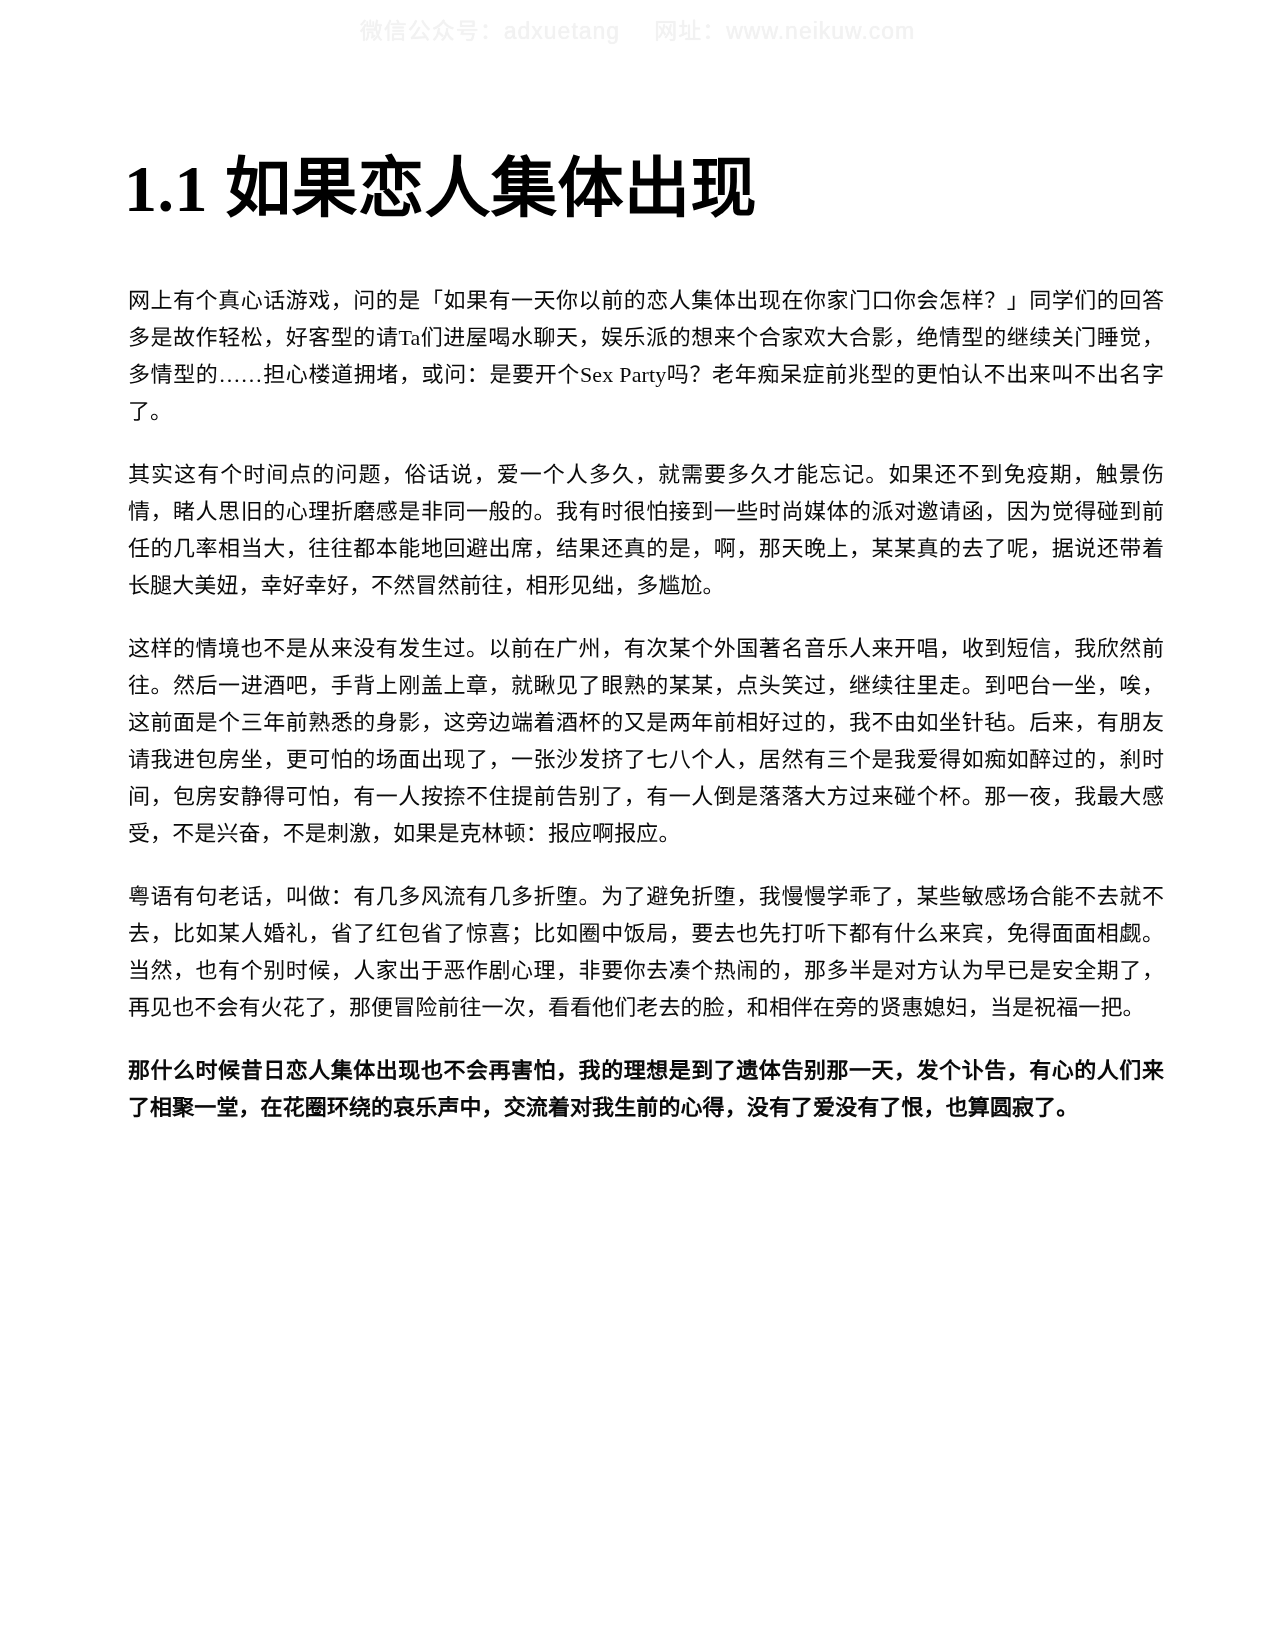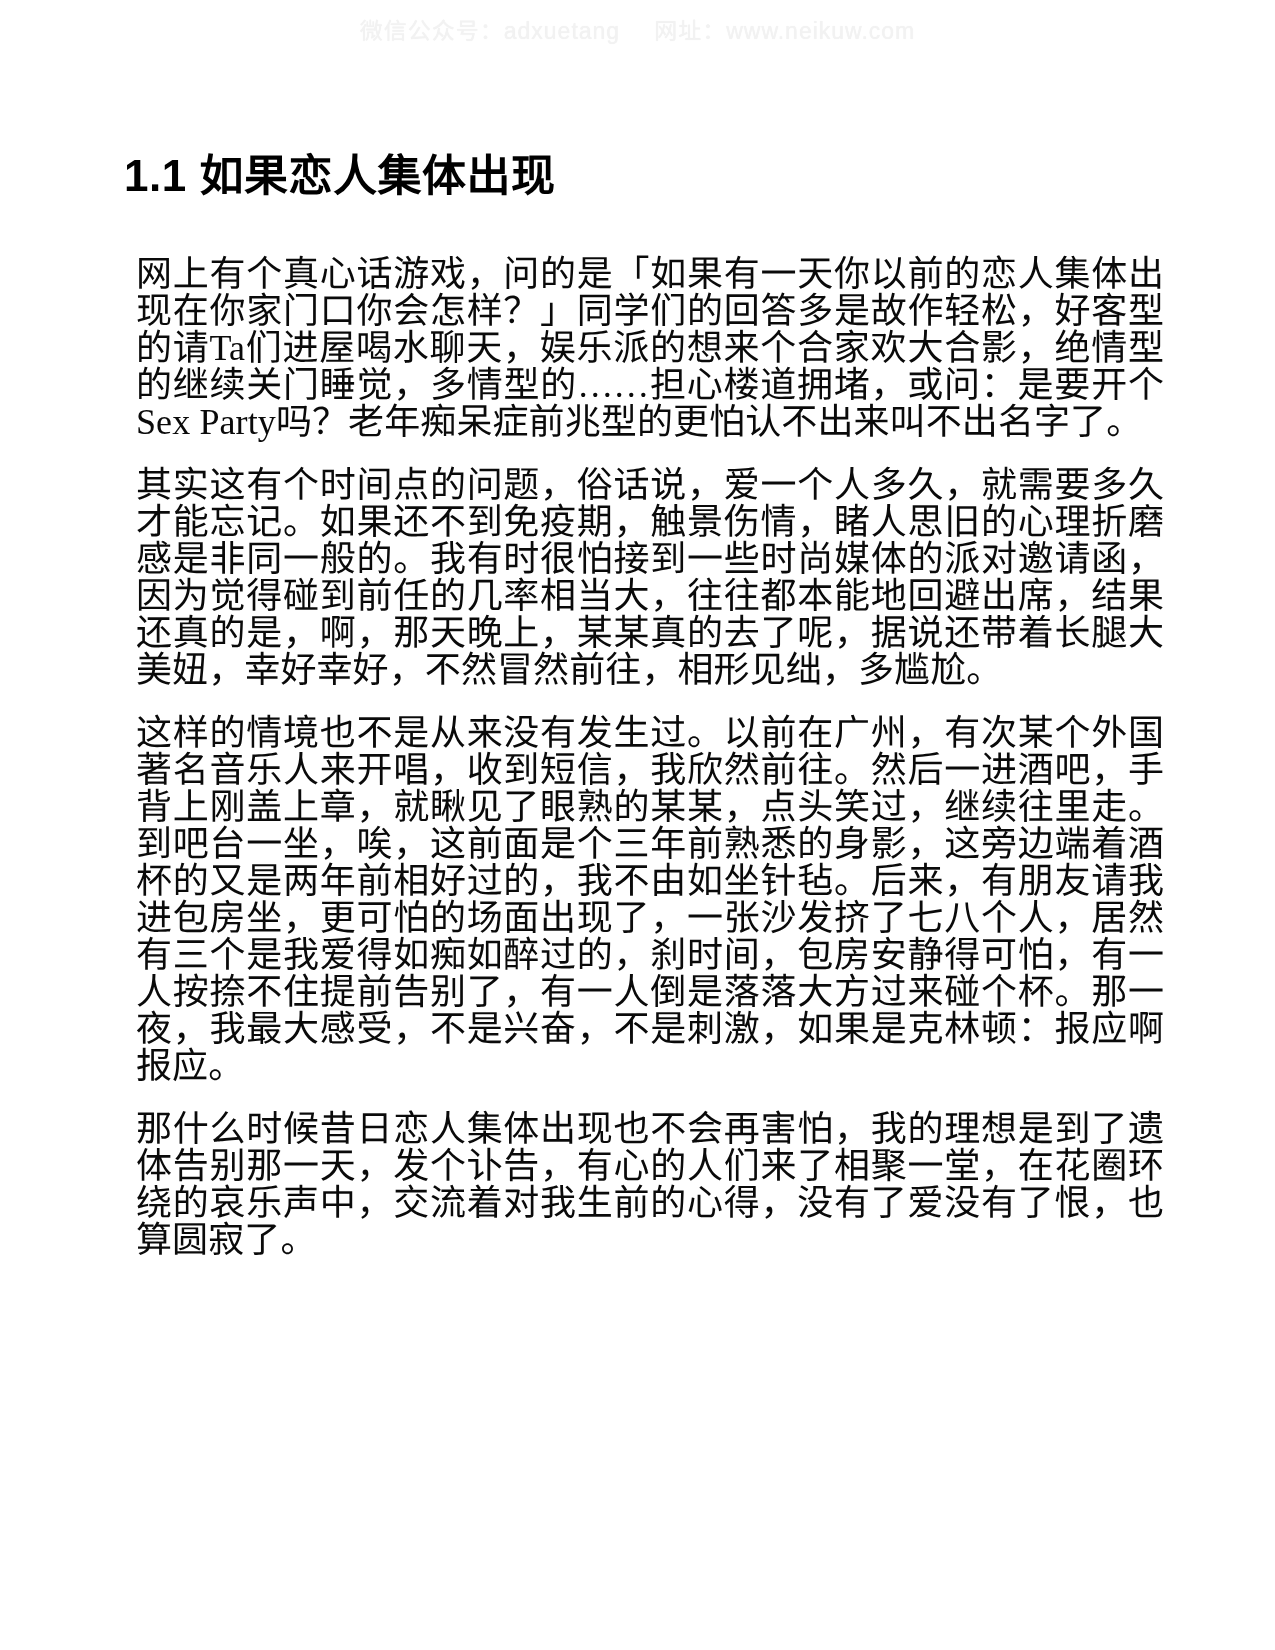--- a/index.html
+++ b/index.html
@@ -47,58 +47,60 @@
 
   
   .content {
     position: absolute;
     left: 124px;
     top: 150px;
     width: 1040px;
   }
 
   .doc-title {
-    font-family: Liberation Sans, sans-serif;
+    font-family: Liberation Serif, serif;
     font-weight: bold;
-    font-size: 44px;
+    font-size: 66px;
     line-height: 1.18;
     letter-spacing: 0.5px;
     margin: 0 0 54px 0;
     color: #000;
     white-space: nowrap;
   }
 
   .para {
-    font-size: 36px;
+    font-size: 22px;
     line-height: 37px;
     text-align: justify;
     text-justify: inter-character;
-    margin: 0 0 26px 12px;
+    margin: 0 0 26px 4px;
     color: #0a0a0a;
     letter-spacing: 0.1px;
     word-break: break-all;
   }
 
   .para:last-child {
     margin-bottom: 0;
+    font-weight: bold;
   }
 </style>
 </head>
 <body>
 
 <div class="page">
 
   <div class="watermark-band">
     <span class="watermark-text">微信公众号：adxuetang</span>
     <span class="watermark-text">网址：www.neikuw.com</span>
   </div>
 
   <div class="content">
 
     <h1 class="doc-title">1.1 如果恋人集体出现</h1>
 
     <p class="para">网上有个真心话游戏，问的是「如果有一天你以前的恋人集体出现在你家门口你会怎样？」同学们的回答多是故作轻松，好客型的请Ta们进屋喝水聊天，娱乐派的想来个合家欢大合影，绝情型的继续关门睡觉，多情型的……担心楼道拥堵，或问：是要开个Sex Party吗？老年痴呆症前兆型的更怕认不出来叫不出名字了。</p>
     <p class="para">其实这有个时间点的问题，俗话说，爱一个人多久，就需要多久才能忘记。如果还不到免疫期，触景伤情，睹人思旧的心理折磨感是非同一般的。我有时很怕接到一些时尚媒体的派对邀请函，因为觉得碰到前任的几率相当大，往往都本能地回避出席，结果还真的是，啊，那天晚上，某某真的去了呢，据说还带着长腿大美妞，幸好幸好，不然冒然前往，相形见绌，多尴尬。</p>
     <p class="para">这样的情境也不是从来没有发生过。以前在广州，有次某个外国著名音乐人来开唱，收到短信，我欣然前往。然后一进酒吧，手背上刚盖上章，就瞅见了眼熟的某某，点头笑过，继续往里走。到吧台一坐，唉，这前面是个三年前熟悉的身影，这旁边端着酒杯的又是两年前相好过的，我不由如坐针毡。后来，有朋友请我进包房坐，更可怕的场面出现了，一张沙发挤了七八个人，居然有三个是我爱得如痴如醉过的，刹时间，包房安静得可怕，有一人按捺不住提前告别了，有一人倒是落落大方过来碰个杯。那一夜，我最大感受，不是兴奋，不是刺激，如果是克林顿：报应啊报应。</p>
+    <p class="para">粤语有句老话，叫做：有几多风流有几多折堕。为了避免折堕，我慢慢学乖了，某些敏感场合能不去就不去，比如某人婚礼，省了红包省了惊喜；比如圈中饭局，要去也先打听下都有什么来宾，免得面面相觑。当然，也有个别时候，人家出于恶作剧心理，非要你去凑个热闹的，那多半是对方认为早已是安全期了，再见也不会有火花了，那便冒险前往一次，看看他们老去的脸，和相伴在旁的贤惠媳妇，当是祝福一把。</p>
     <p class="para">那什么时候昔日恋人集体出现也不会再害怕，我的理想是到了遗体告别那一天，发个讣告，有心的人们来了相聚一堂，在花圈环绕的哀乐声中，交流着对我生前的心得，没有了爱没有了恨，也算圆寂了。</p>
 
   </div>
 </div>
 
 </body></html>

